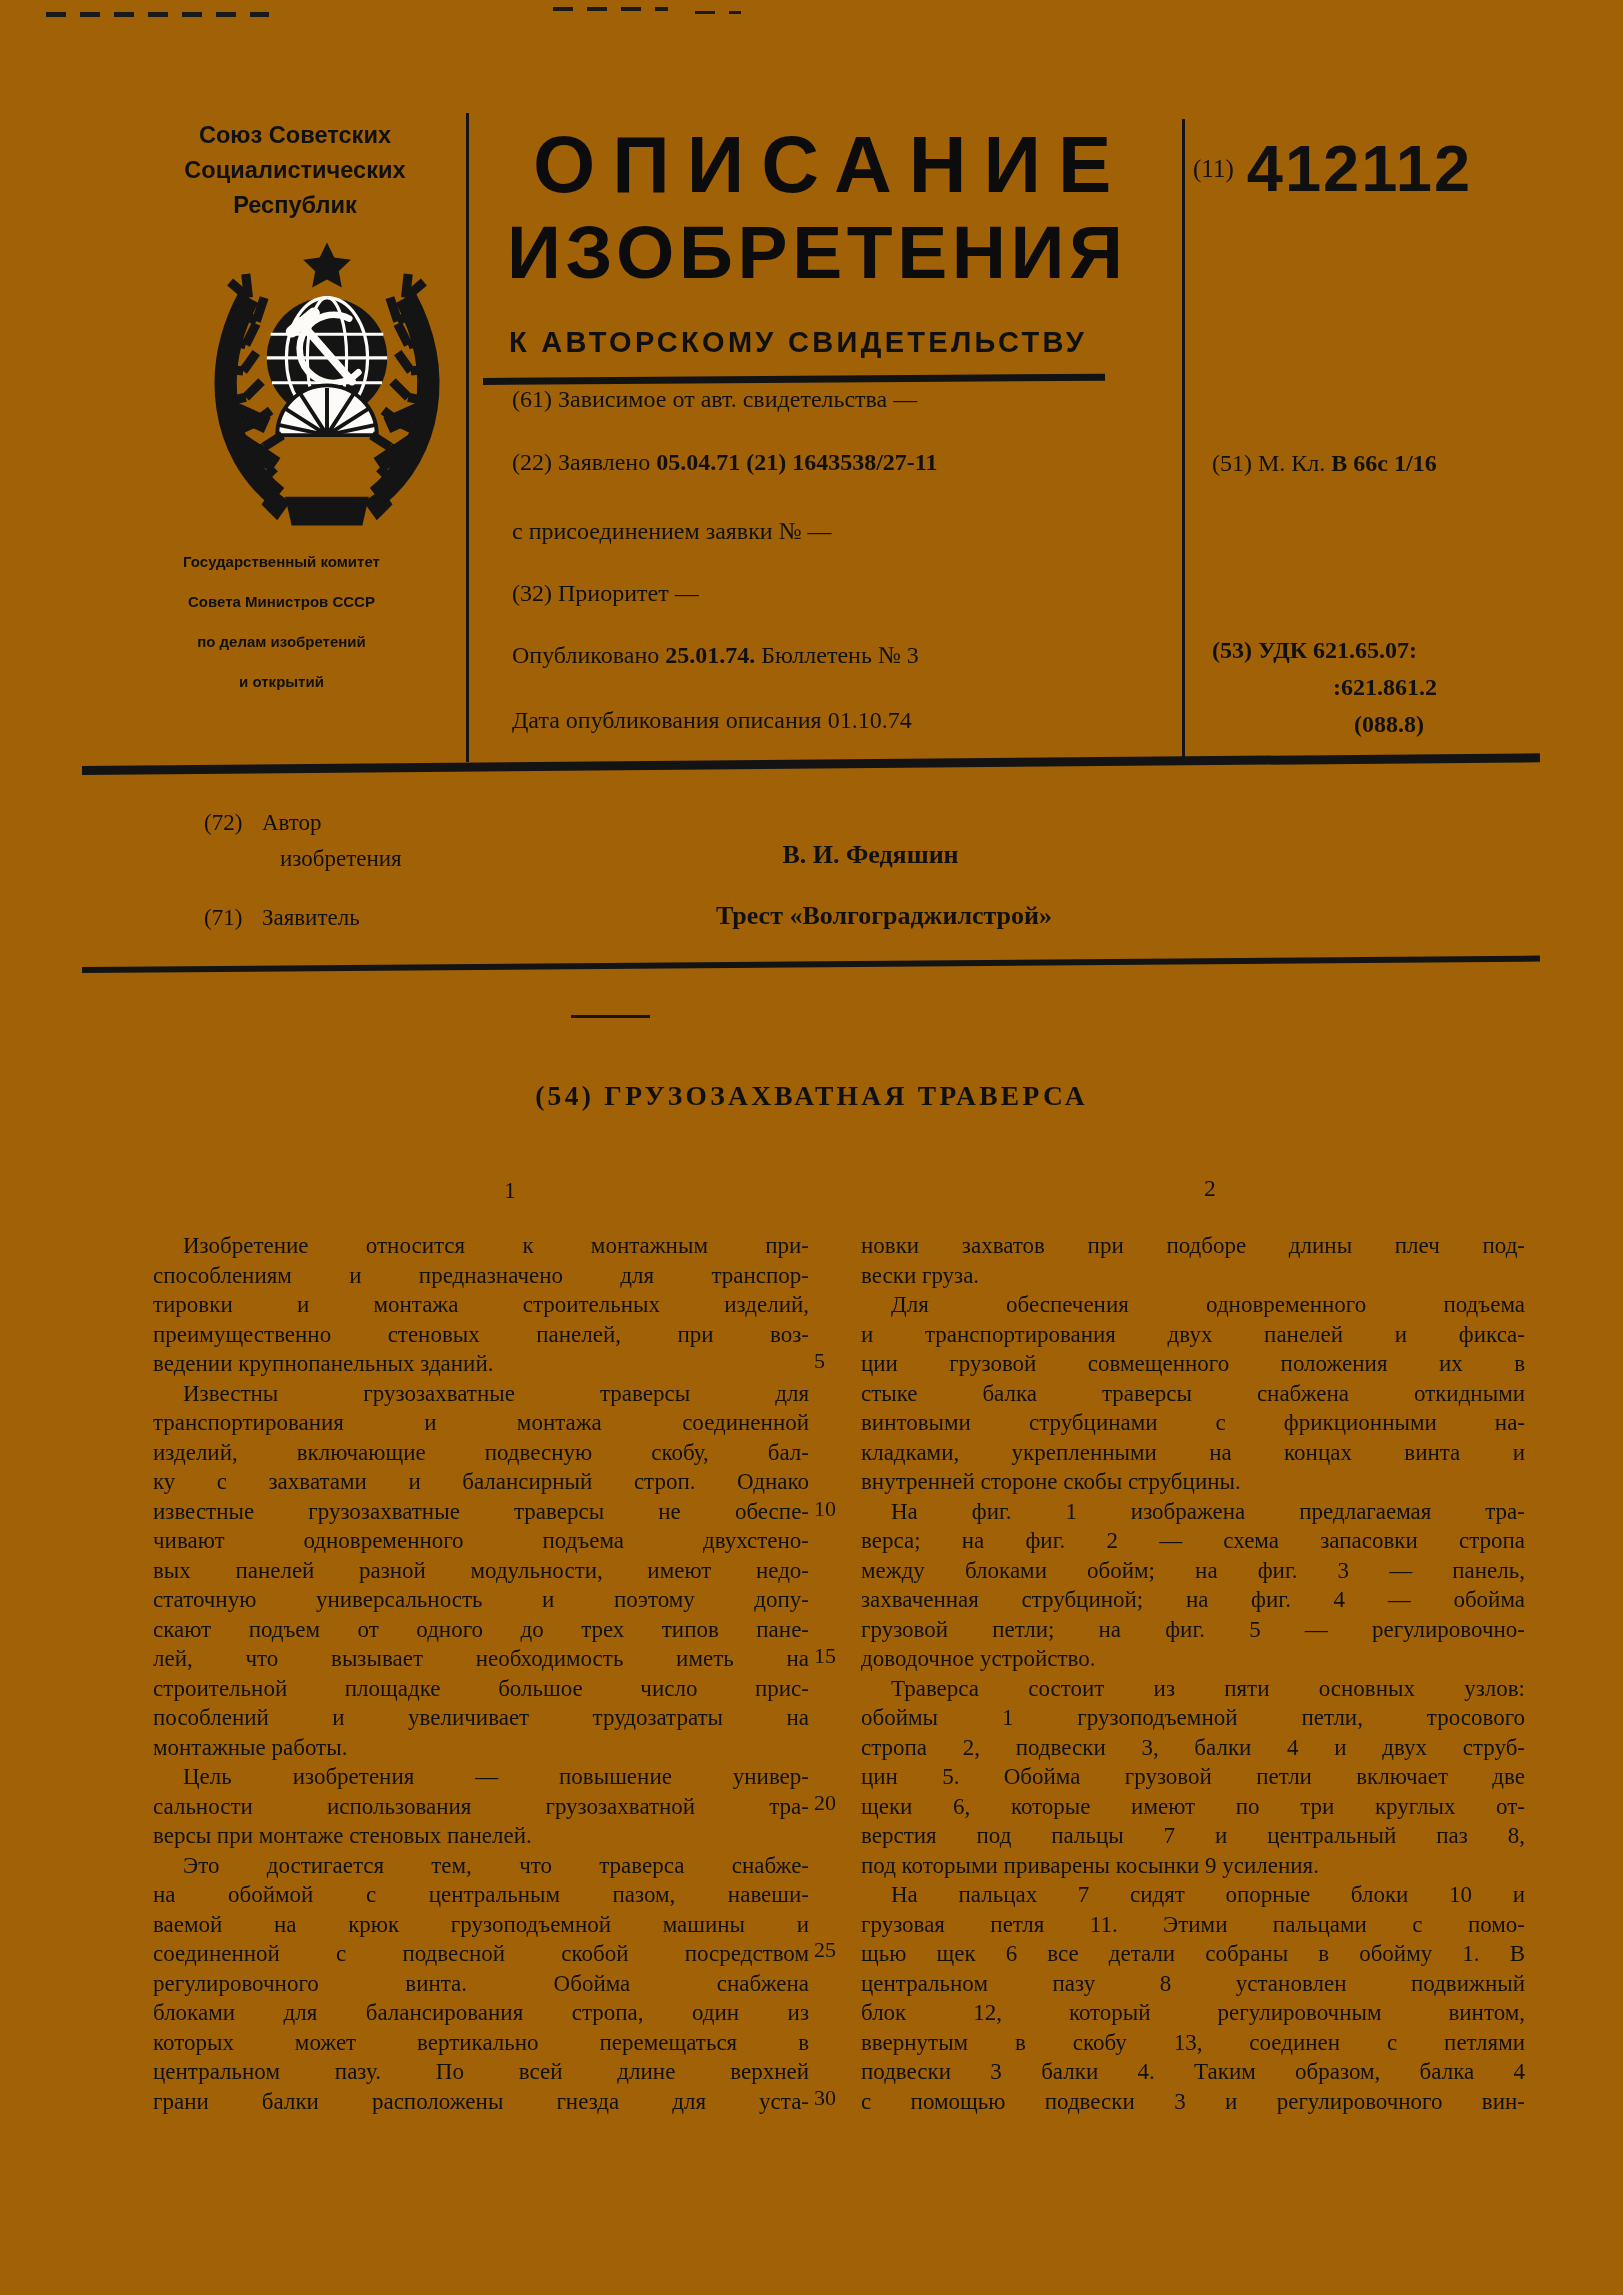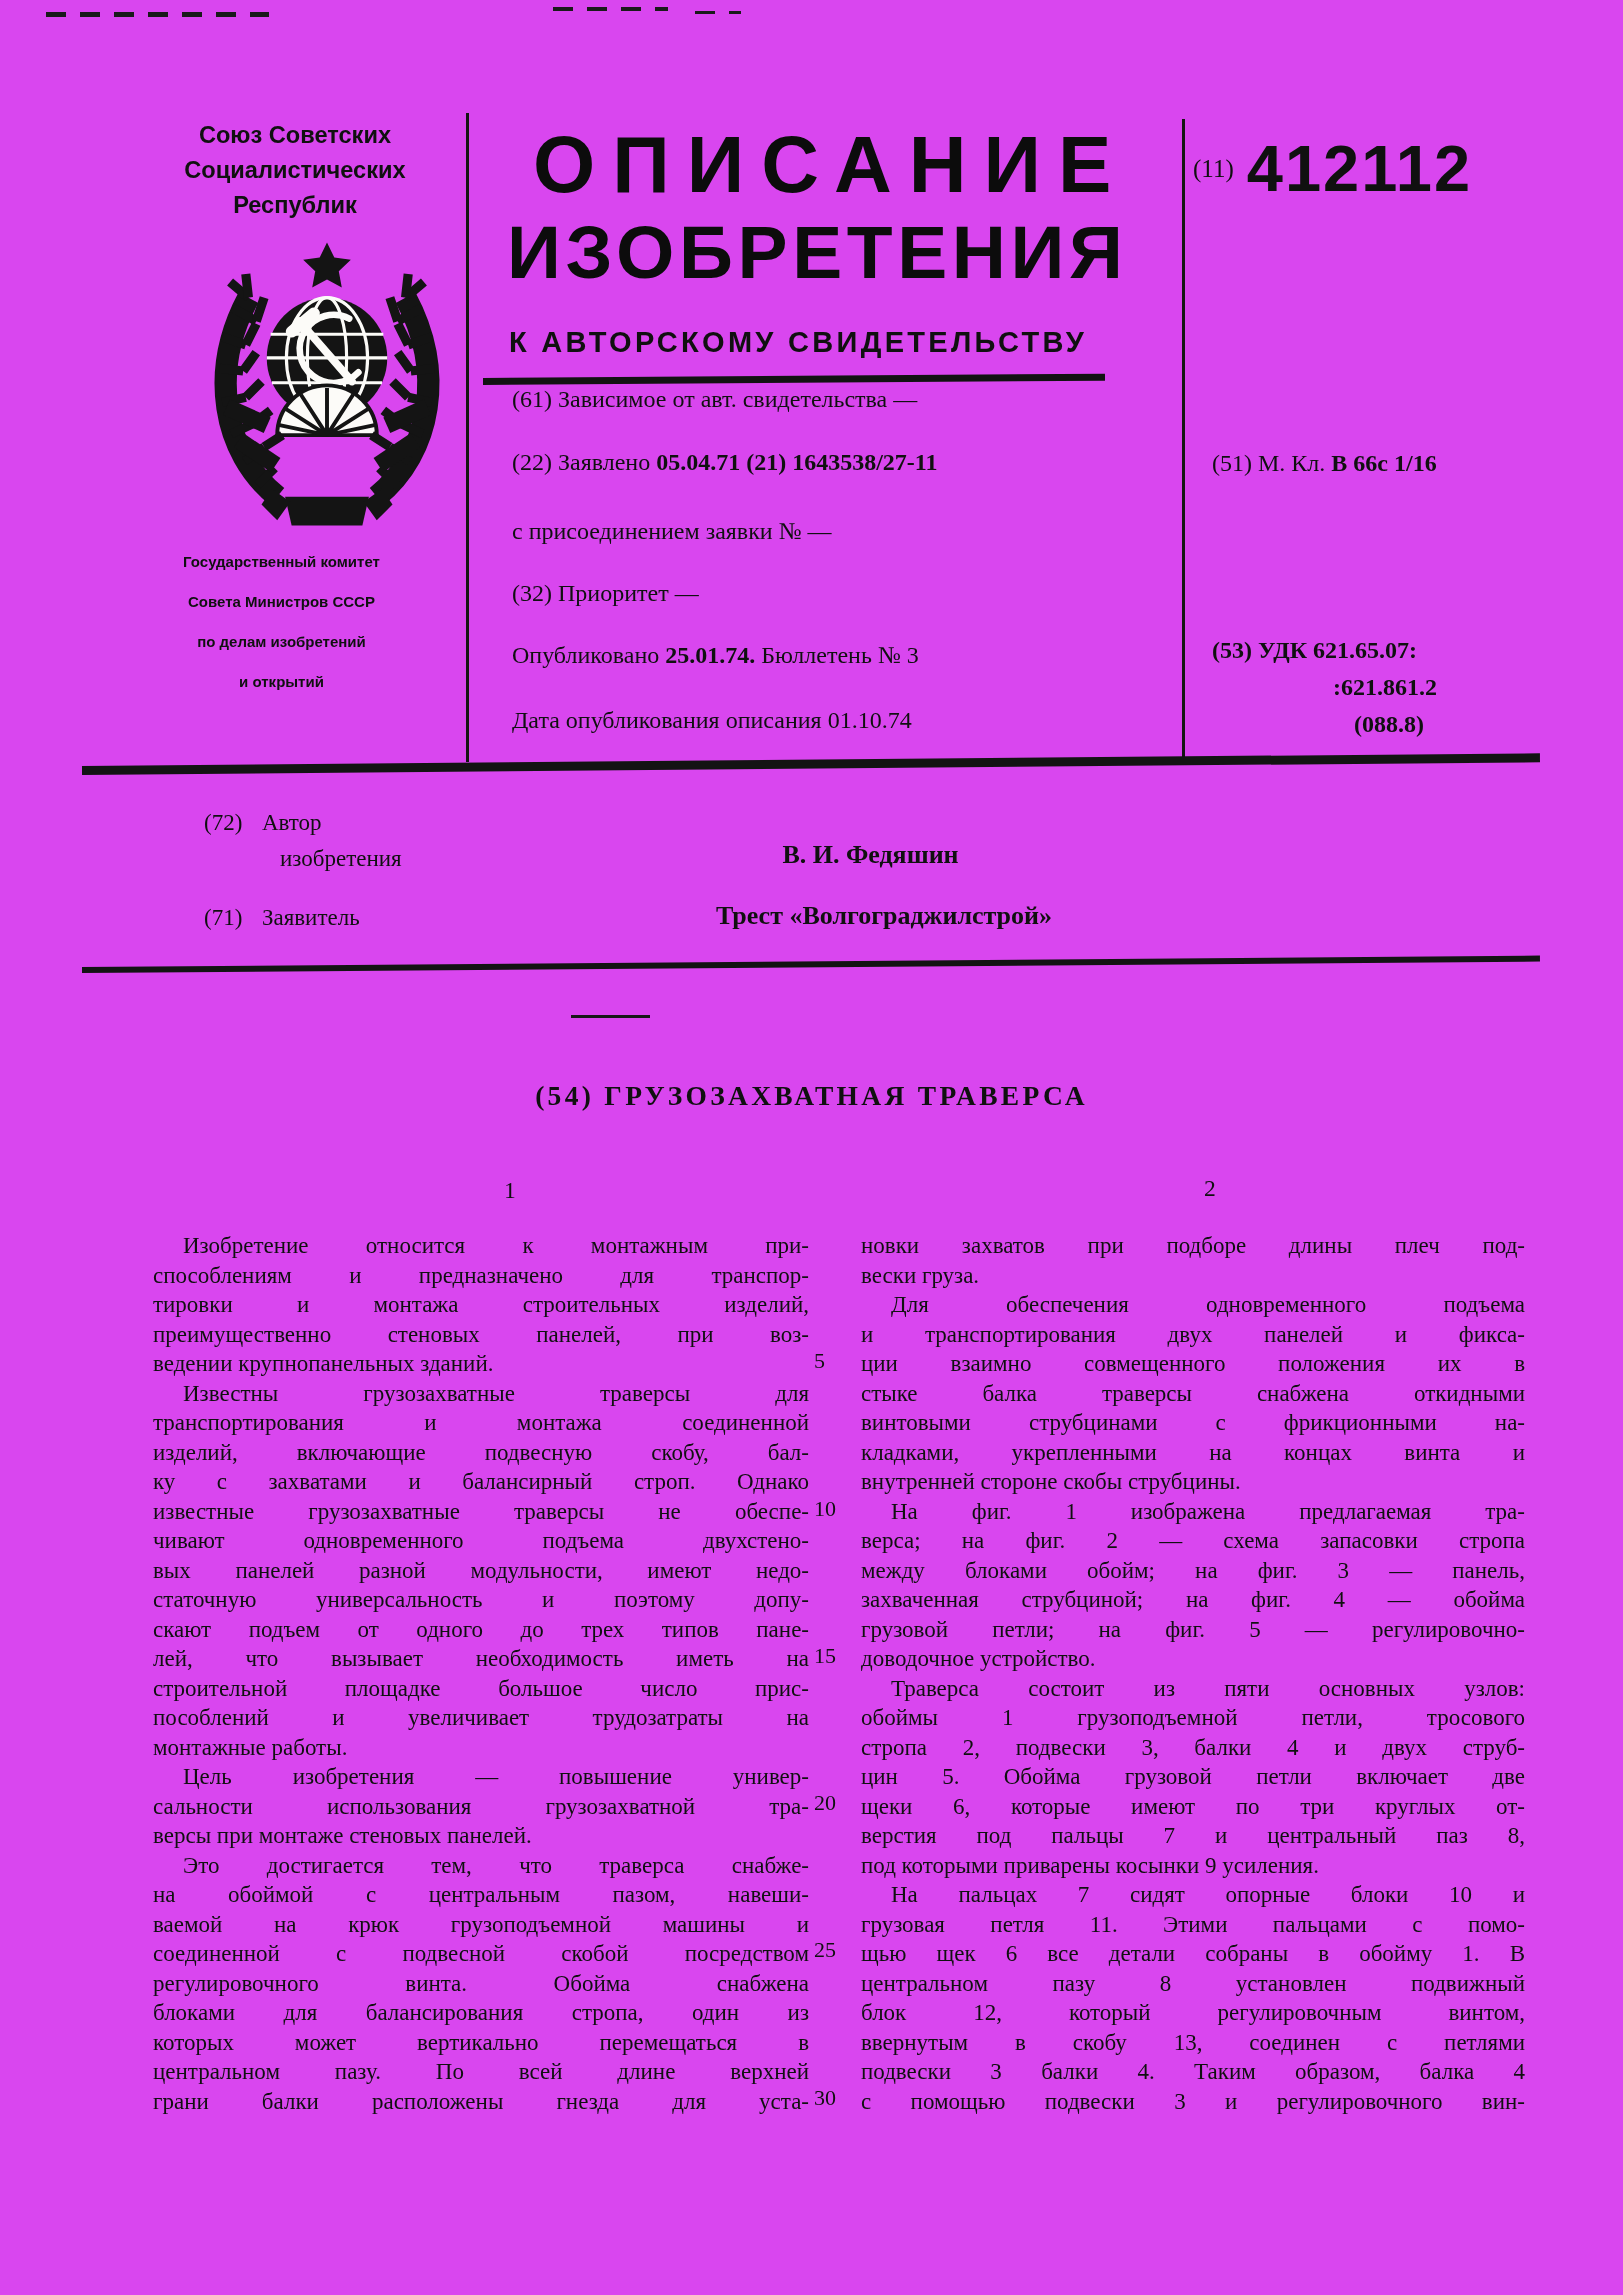--- a/index.html
+++ b/index.html
@@ -1,19 +1,19 @@
 <!DOCTYPE html>
 <html style="font-size:10.5px"><head>
 <meta charset="utf-8">
 <style>
   html,body{margin:0;padding:0;background:#888;}
   #page{
     position:relative;
     width:1623px;height:2295px;
-    background:#d946ef;
+    background:#a16207;
     font-family:"Liberation Serif", serif;
     color:#101010;
     overflow:hidden;
   }
   .abs{position:absolute;}
   
   .dash{background:repeating-linear-gradient(90deg,#1a1a1a 0 19.6px,transparent 19.6px 34px);}
   #dashA{left:46px;top:11.8px;width:223px;height:5.2px;}
   #dashB{left:553px;top:6.5px;width:115px;height:4.6px;}
   #dashC{left:695px;top:10.5px;width:46px;height:3.9px;}
@@ -222,21 +222,21 @@
       <div class="bline">блоками для балансирования стропа, один из</div>
       <div class="bline">которых может вертикально перемещаться в</div>
       <div class="bline">центральном пазу. По всей длине верхней</div>
       <div class="bline">грани балки расположены гнезда для уста-</div>
     </div>
   <div class="abs bodycol" id="colR">
       <div class="bline">новки захватов при подборе длины плеч под-</div>
       <div class="bline end">вески груза.</div>
       <div class="bline first">Для обеспечения одновременного подъема</div>
       <div class="bline">и транспортирования двух панелей и фикса-</div>
-      <div class="bline">ции взаимно совмещенного положения их в</div>
+      <div class="bline">ции грузовой совмещенного положения их в</div>
       <div class="bline">стыке балка траверсы снабжена откидными</div>
       <div class="bline">винтовыми струбцинами с фрикционными на-</div>
       <div class="bline">кладками, укрепленными на концах винта и</div>
       <div class="bline end">внутренней стороне скобы струбцины.</div>
       <div class="bline first">На фиг. 1 изображена предлагаемая тра-</div>
       <div class="bline">верса; на фиг. 2 — схема запасовки стропа</div>
       <div class="bline">между блоками обойм; на фиг. 3 — панель,</div>
       <div class="bline">захваченная струбциной; на фиг. 4 — обойма</div>
       <div class="bline">грузовой петли; на фиг. 5 — регулировочно-</div>
       <div class="bline end">доводочное устройство.</div>

